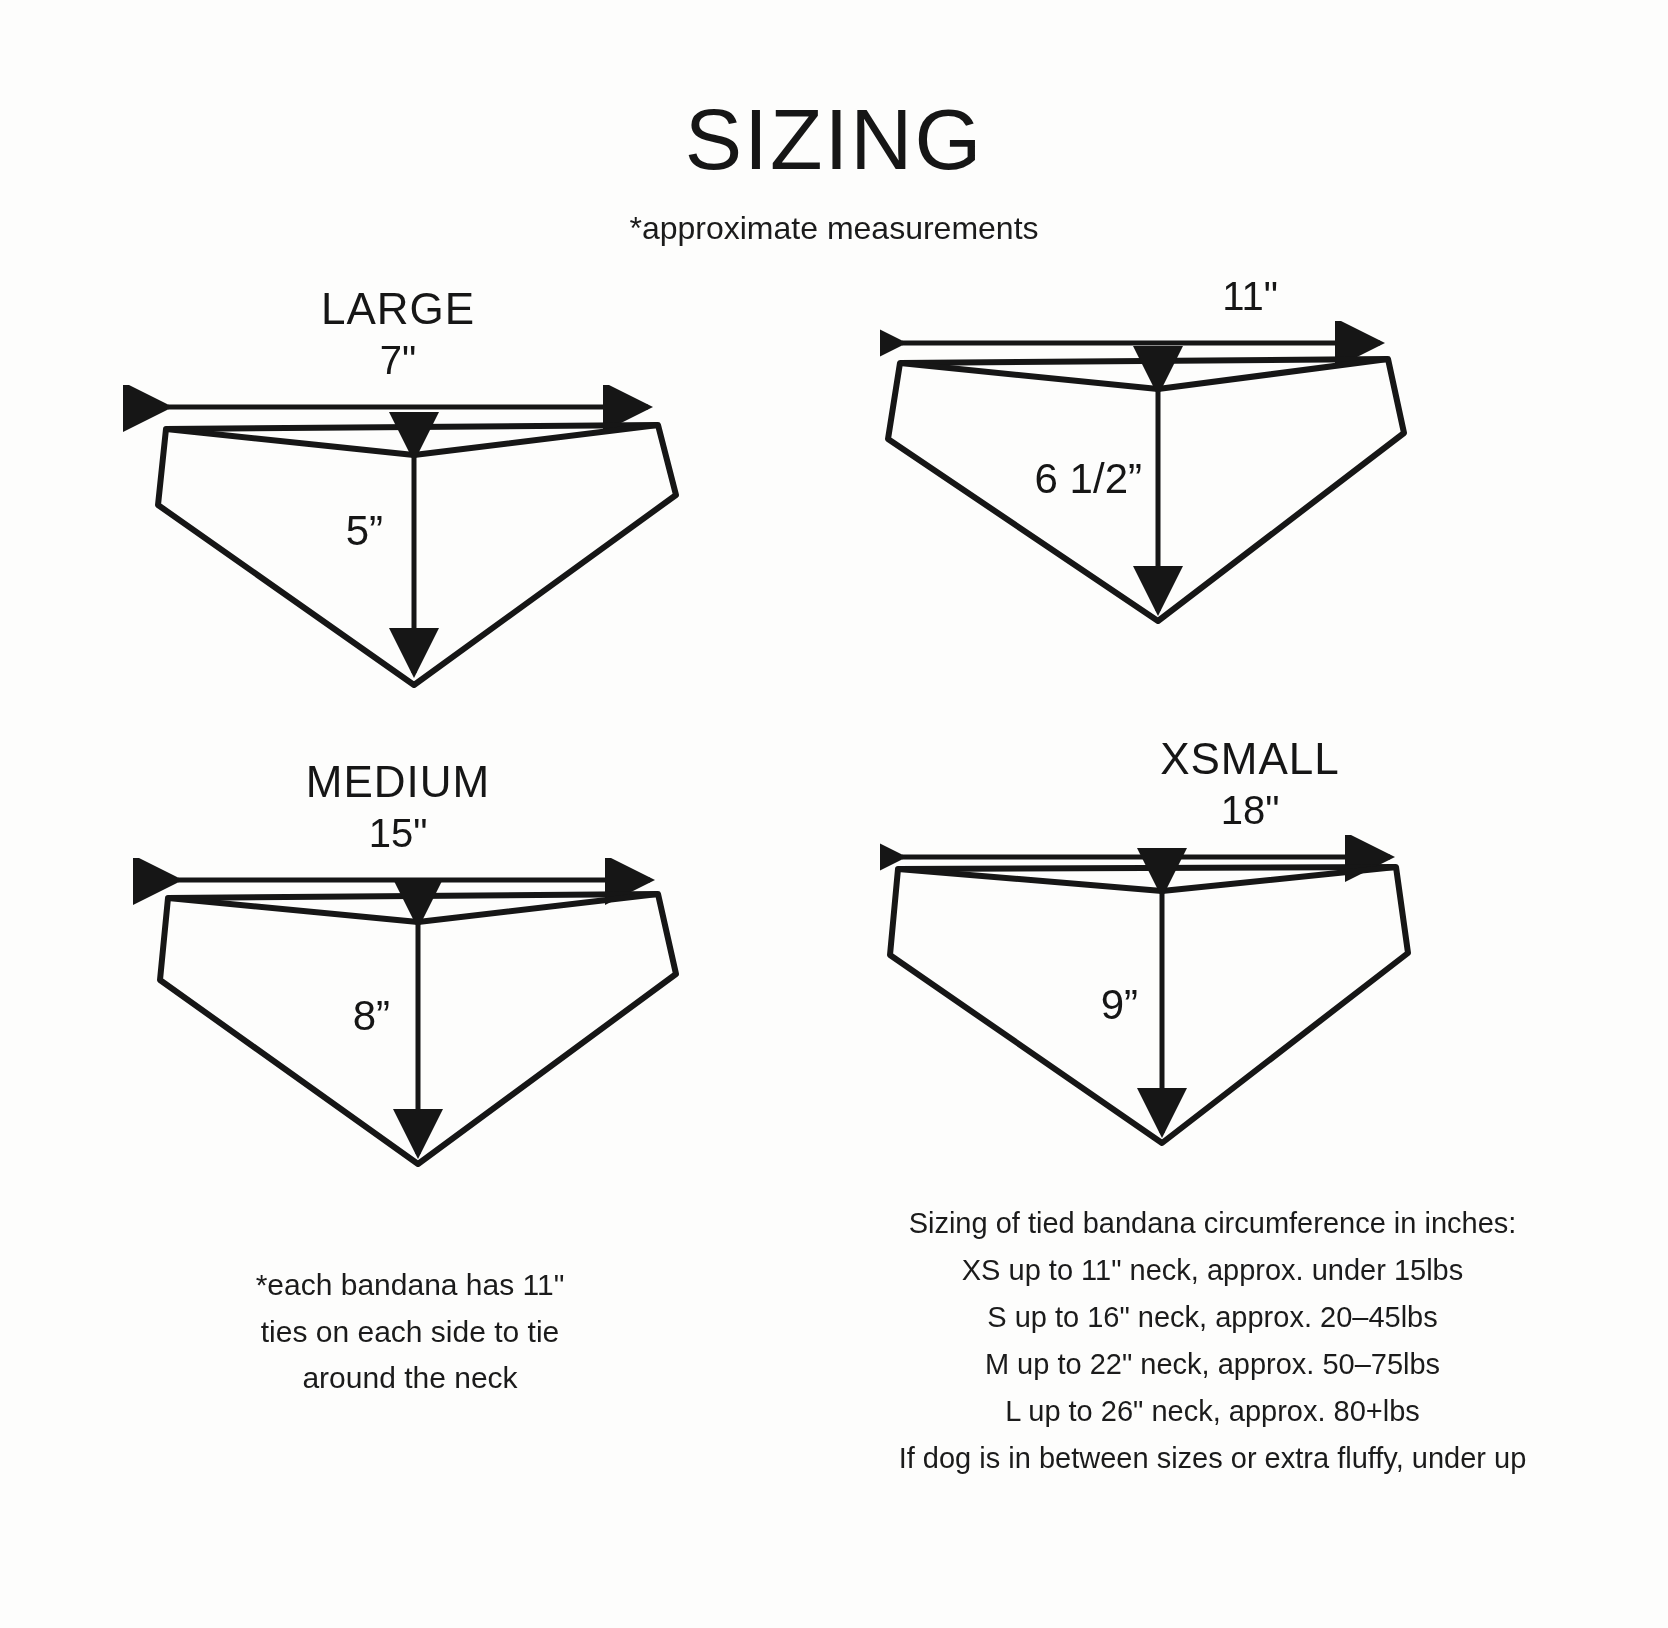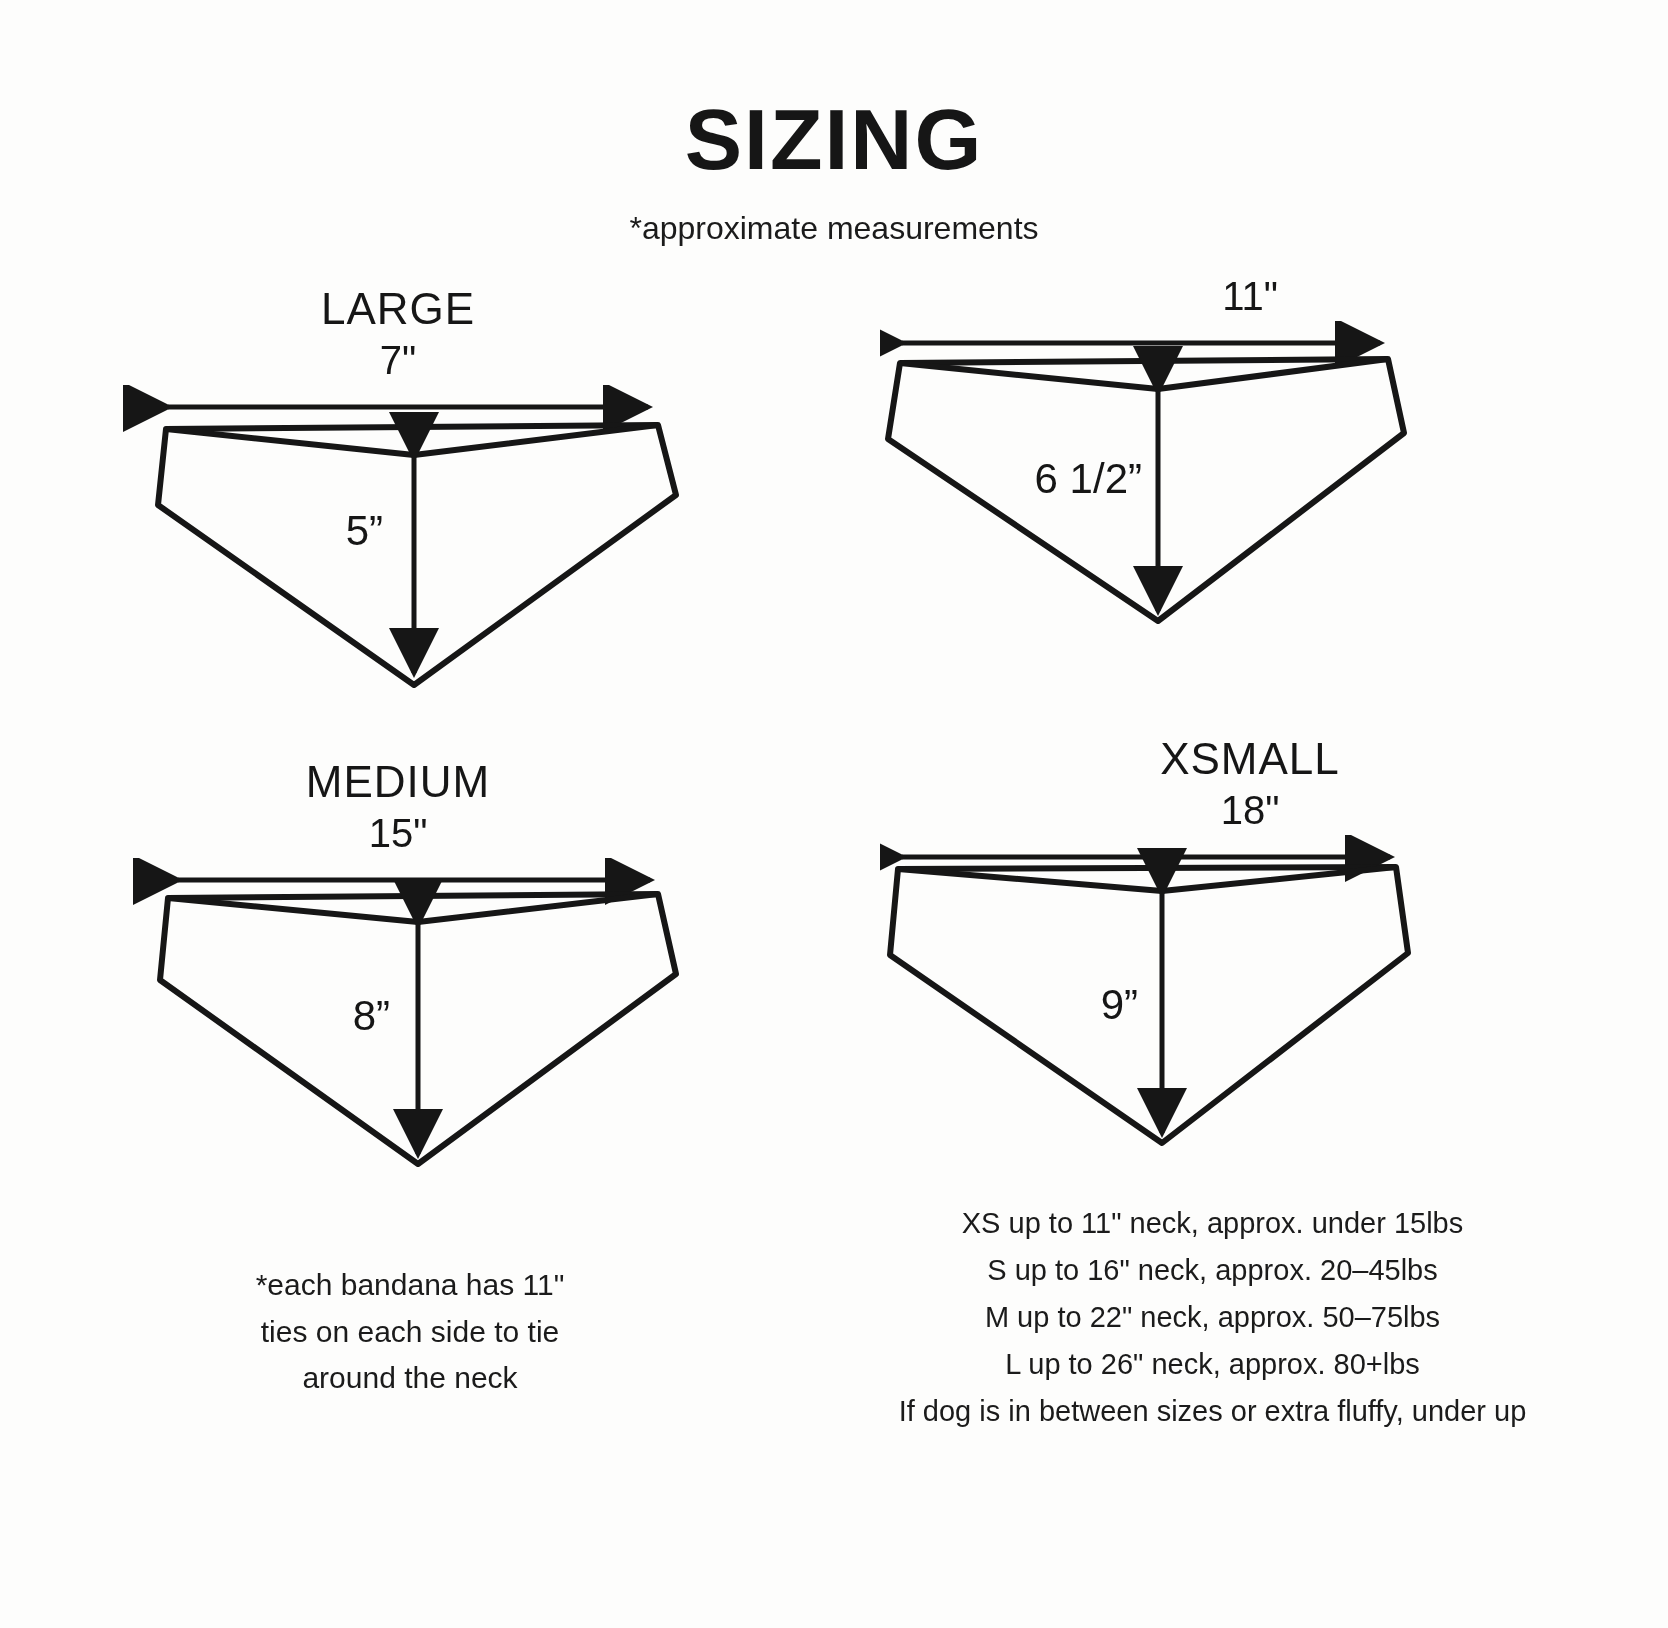--- a/index.html
+++ b/index.html
@@ -26,21 +26,21 @@
   .header {
     position: absolute;
     top: 96px;
     left: 0;
     width: 100%;
     text-align: center;
   }
   .title {
     font-size: 86px;
     letter-spacing: 2px;
-    font-weight: 700;
+    font-weight: 400;
     line-height: 1;
     color: #161616;
   }
   .subtitle {
     margin-top: 28px;
     font-size: 32px;
     font-weight: 400;
     color: #1b1b1b;
   }
 
@@ -184,20 +184,21 @@
     </div>
   </div>
 
   <div class="note-left">
     <div>*each bandana has 11"</div>
     <div>ties on each side to tie</div>
     <div>around the neck</div>
   </div>
 
   <div class="note-right">
+    <div class="lead">Sizing of tied bandana circumference in inches:</div>
     <div class="line">XS up to 11" neck, approx. under 15lbs</div>
     <div class="line">S up to 16" neck, approx. 20–45lbs</div>
     <div class="line">M up to 22" neck, approx. 50–75lbs</div>
     <div class="line">L up to 26" neck, approx. 80+lbs</div>
     <div class="line">If dog is in between sizes or extra fluffy, under up</div>
   </div>
 
 </div>
 
 </body></html>

